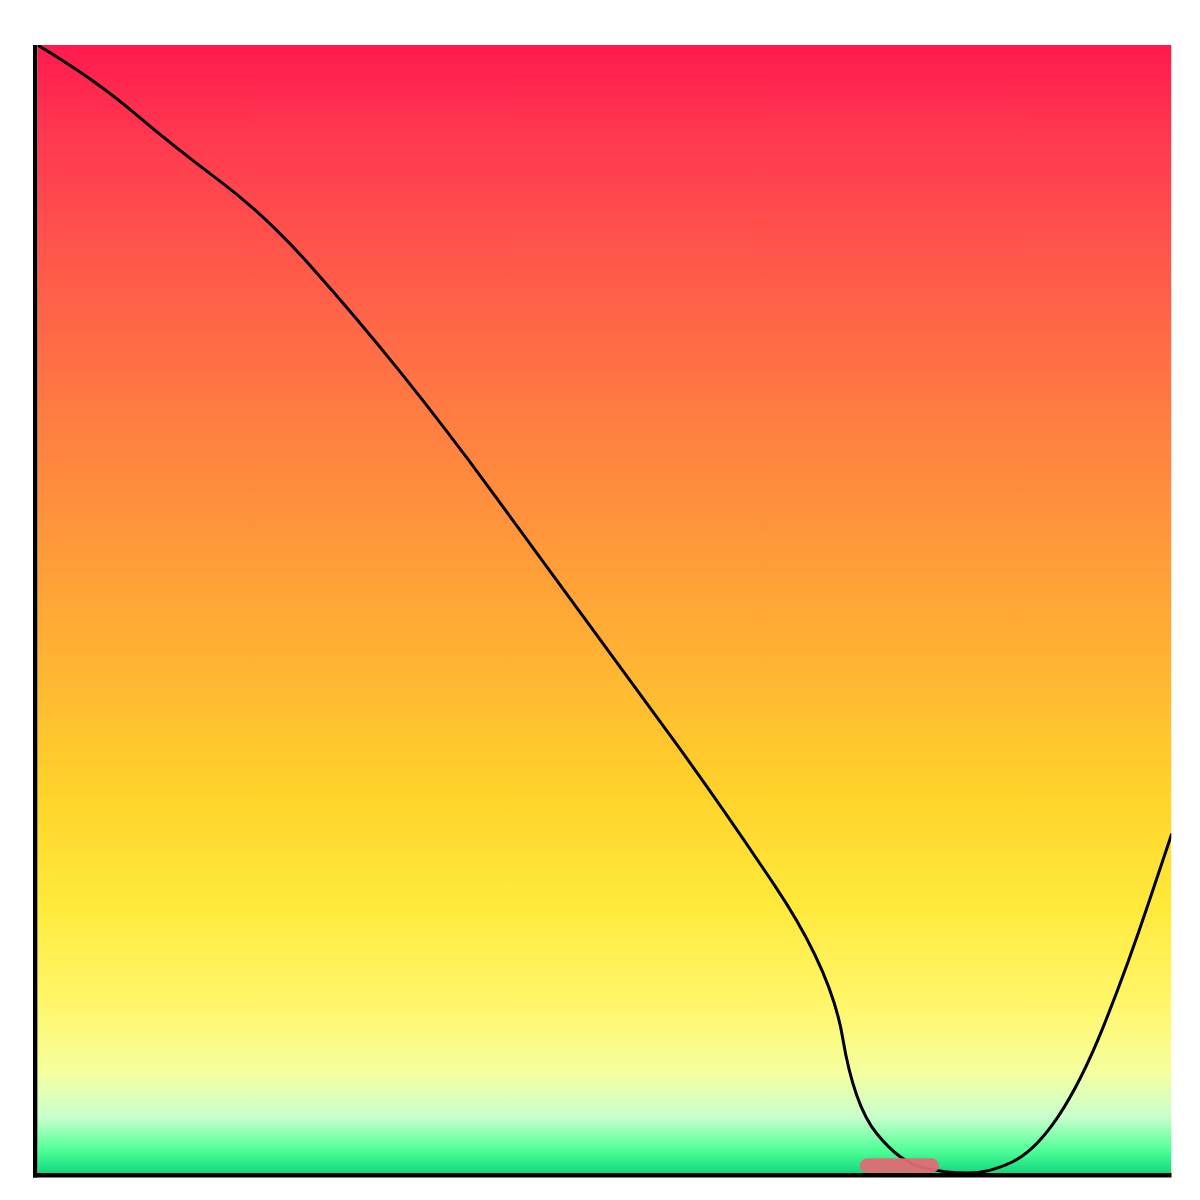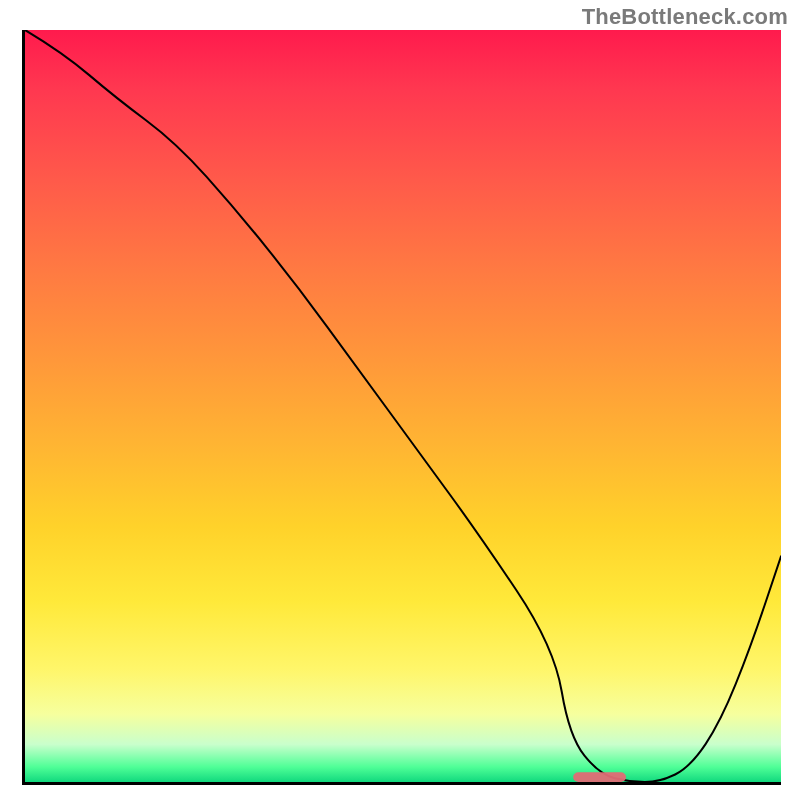--- a/index.html
+++ b/index.html
@@ -66,21 +66,20 @@
   .marker {
     fill: #e06c75;
     opacity: 0.95;
   }
 </style>
 </head>
 <body>
 
 <div class="chart-wrap">
 
-  <div class="watermark">TheBottleneck.com</div>
 
   <div class="plot-area">
     <div class="plot-bg"></div>
 
     <svg class="plot-svg" viewBox="0 0 100 100" preserveAspectRatio="none">
       <path id="curve-path" fill="none" stroke="#000" stroke-width="2" stroke-linejoin="round" stroke-linecap="round" vector-effect="non-scaling-stroke" d="M0 0 Q5 3 8.50 6.00 Q12 9 16.00 12.00 Q20 15 24.00 19.50 Q28 24 32.00 29.00 Q36 34 40.00 39.50 Q44 45 48.00 50.50 Q52 56 56.00 61.50 Q60 67 65.00 74.50 Q70 82 71.00 88.00 Q72 94 74.00 96.50 Q76 99 78.00 99.50 Q80 100 82.00 100.00 Q84 100 86.00 99.00 Q88 98 90.00 95.00 Q92 92 94.00 87.00 Q96 82 98.00 76.00 L100 70"></path>
       <rect id="marker-rect" class="marker" rx="0.7" ry="0.7" x="72.50" y="98.70" width="7.00" height="1.30"></rect>
     </svg>
   </div>
 

